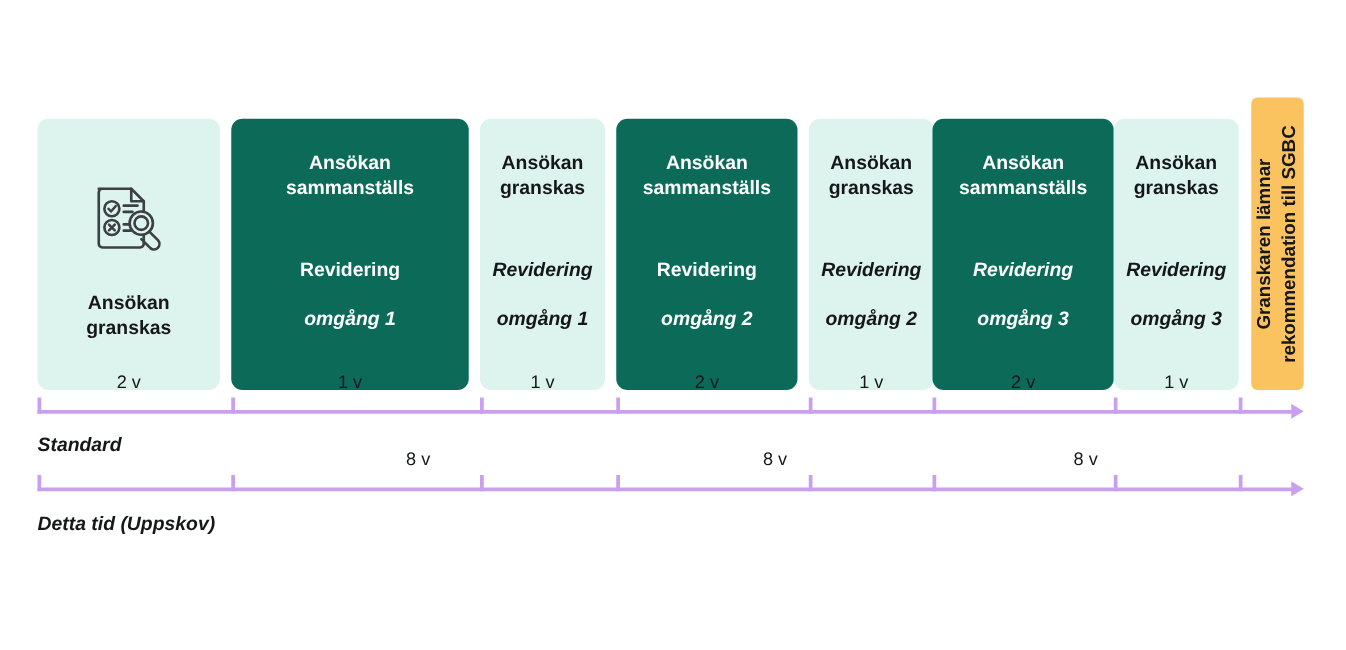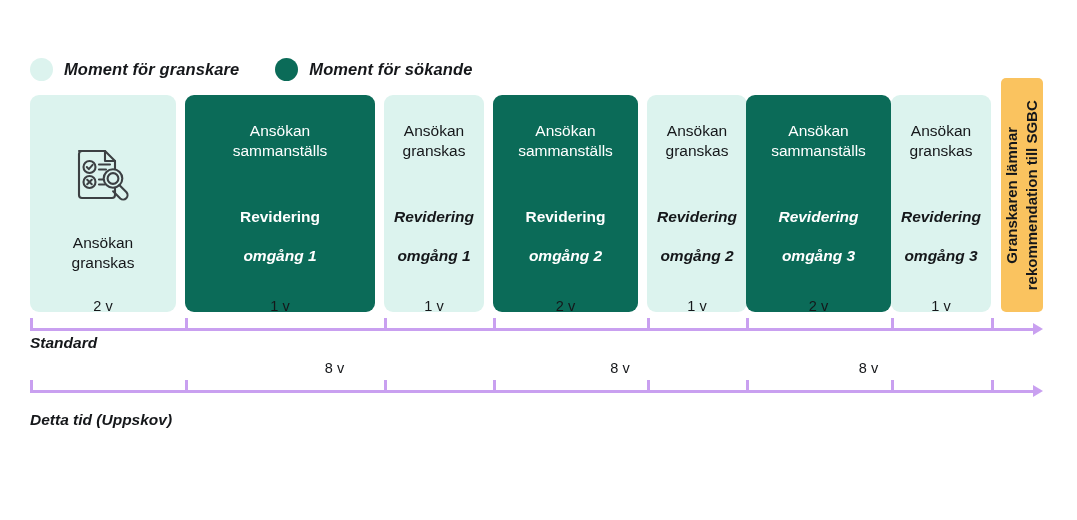--- a/index.html
+++ b/index.html
@@ -27,21 +27,21 @@
   
   .cards{position:absolute;left:30px;top:95px;height:217px;width:1013px;}
   .card{
     position:absolute;top:0;height:217px;border-radius:9px;
     display:flex;flex-direction:column;align-items:center;justify-content:center;
     box-sizing:border-box;padding:6px 4px;
   }
   .card.light{background:#DCF3EE;color:#15171a;}
   .card.dark{background:#0B6B58;color:#ffffff;}
   .card .title{
-    font-weight:normal;font-size:15.5px;line-height:1.28;text-align:center;
+    font-weight:bold;font-size:15.5px;line-height:1.28;text-align:center;
     white-space:pre-line;
   }
   .card .sub{
     font-weight:bold;font-size:15.5px;line-height:1.28;text-align:center;
     white-space:pre-line;margin-top:26px;
   }
   .card .sub .l1{display:block;}
   .card .sub .l2{display:block;font-style:italic;}
   .card.italic-sub .sub .l1{font-style:italic;}
 
@@ -86,30 +86,20 @@
   .note{
     position:absolute;left:30px;top:440px;width:1000px;
     font-size:14.8px;color:#15171a;line-height:1.35;
   }
 </style>
 </head>
 <body>
 
 <div class="stage">
 
-  <div class="legend">
-    <div class="legend-item">
-      <span class="legend-dot light"></span>
-      <span class="legend-label">Moment för granskare</span>
-    </div>
-    <div class="legend-item">
-      <span class="legend-dot dark"></span>
-      <span class="legend-label">Moment för sökande</span>
-    </div>
-  </div>
 
   <div class="cards">
 
     <div class="card light has-icon" id="c0" style="left: 0px; width: 146px;">
       <span class="icon-wrap">
         <svg viewBox="0 0 64 60" width="64" height="60" xmlns="http://www.w3.org/2000/svg">
           <g fill="none" stroke="#3c4043" stroke-width="2.1" stroke-linejoin="round" stroke-linecap="round">
             <path d="M8 4 h26 l10 10 v34 a3 3 0 0 1 -3 3 H11 a3 3 0 0 1 -3 -3 V7 a3 3 0 0 1 3 -3 z"></path>
             <path d="M34 4 v10 h10"></path>
             <circle cx="18.5" cy="20" r="6"></circle>
@@ -204,21 +194,21 @@
         <div class="tick" style="left: 961px;"></div>
         <div class="seg-label" style="left: 73px;">2 v</div>
         <div class="seg-label" style="left: 250px;">1 v</div>
         <div class="seg-label" style="left: 404px;">1 v</div>
         <div class="seg-label" style="left: 535.5px;">2 v</div>
         <div class="seg-label" style="left: 667px;">1 v</div>
         <div class="seg-label" style="left: 788.5px;">2 v</div>
         <div class="seg-label" style="left: 911px;">1 v</div>
       </div>
     </div>
-  <div class="tl-name" id="tln0" style="top: 334px; left: 30px;">Standard</div>
+  <div class="tl-name" id="tln0" style="top: 348px; left: 30px;">Standard</div>
 
   <div class="tl" id="tl1" style="top: 380px; height: 22px;">
       <div class="tl-axis">
         <div class="tl-line"></div>
         <div class="tl-arrow"></div>
         <div class="tick" style="left: 0px;"></div>
         <div class="tick" style="left: 155px;"></div>
         <div class="tick" style="left: 354px;"></div>
         <div class="tick" style="left: 463px;"></div>
         <div class="tick" style="left: 617px;"></div>

